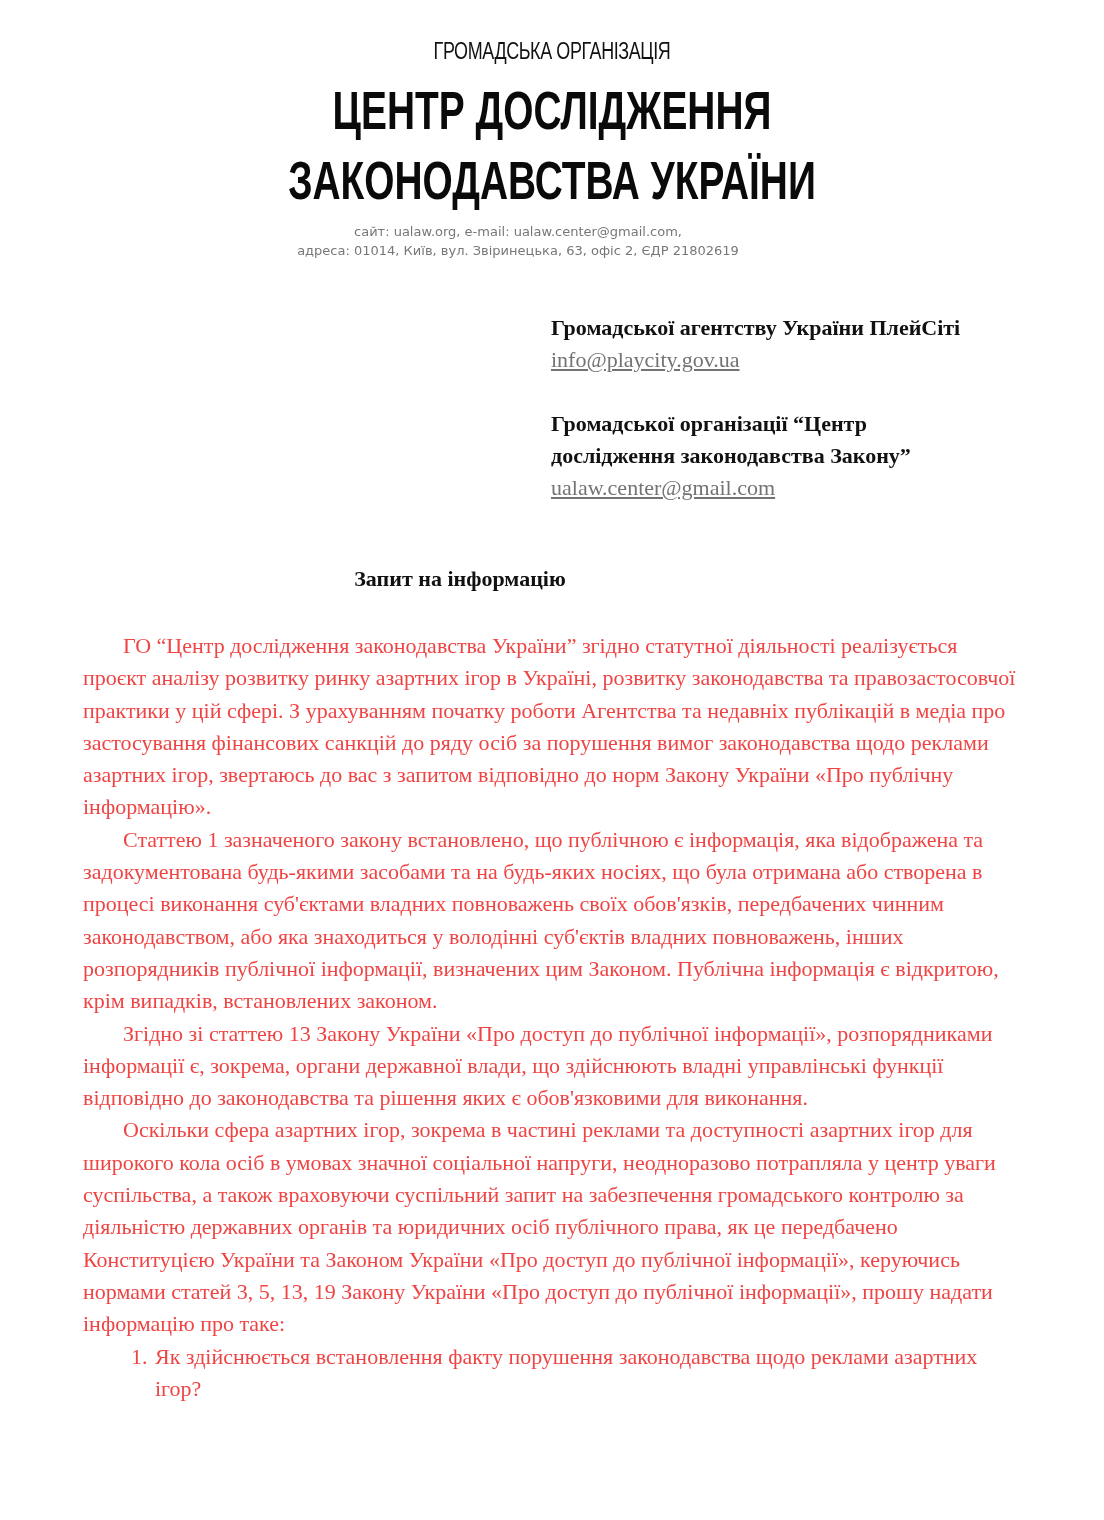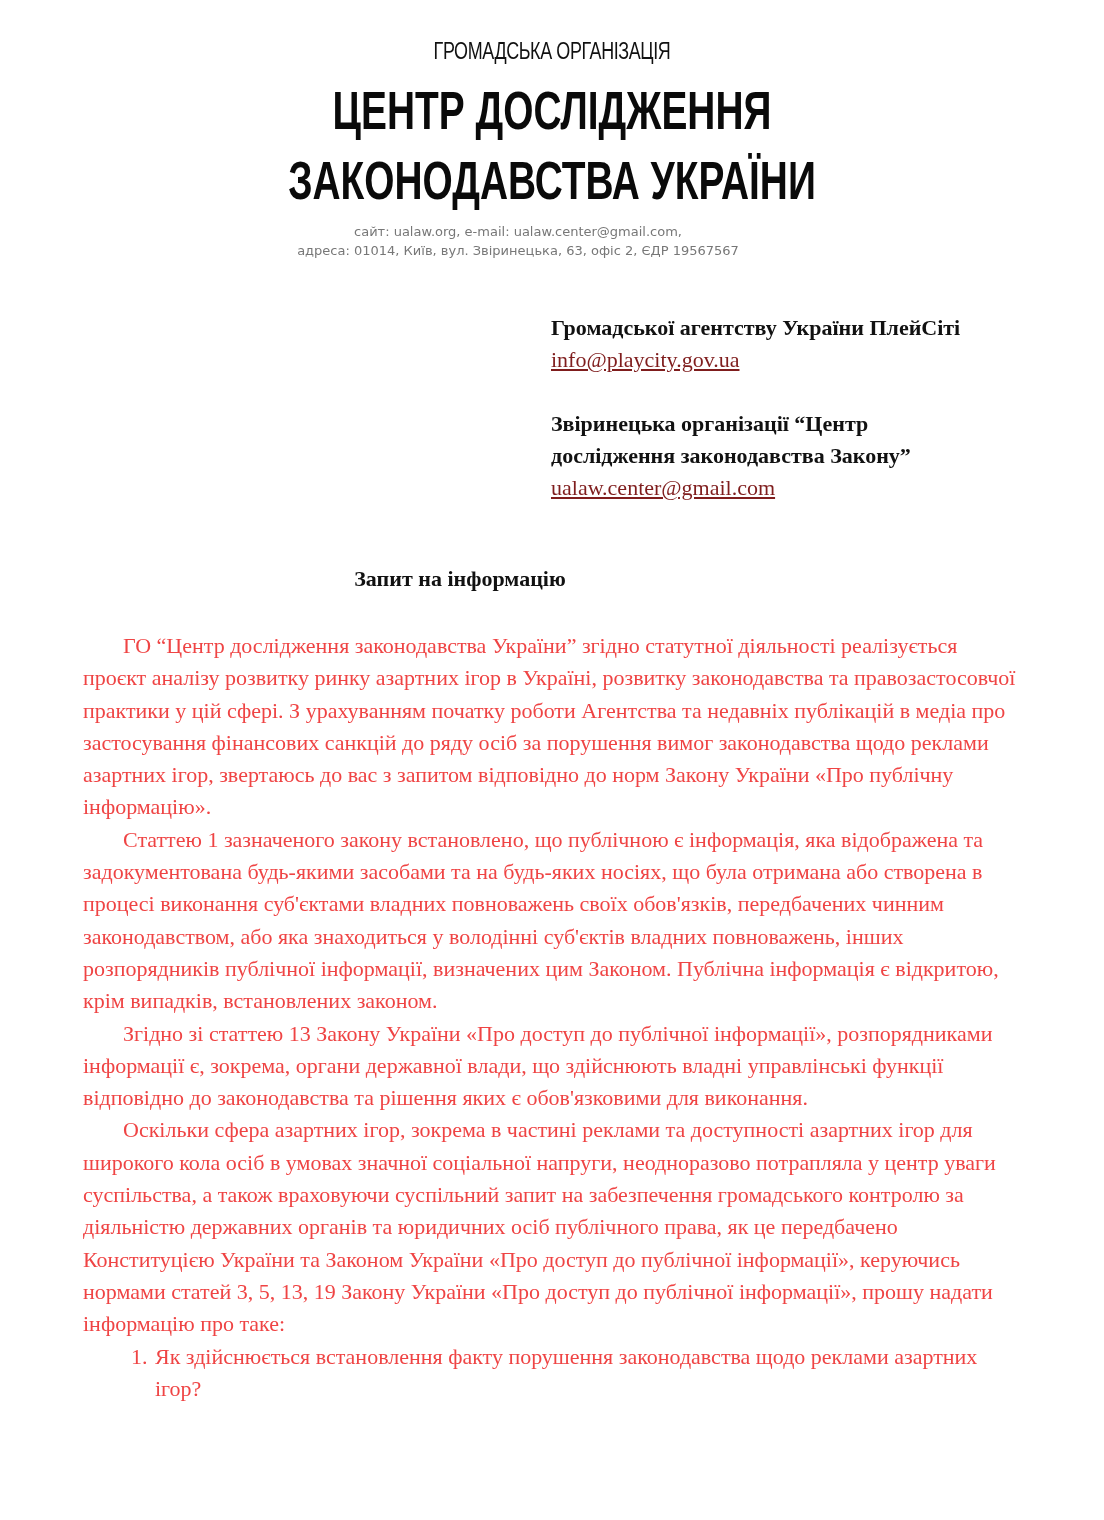--- a/index.html
+++ b/index.html
@@ -20,21 +20,21 @@
     .org-name.l2 { top: 150px; }
     .contacts {
       position: absolute; top: 222px; left: 0; width: 1036px; text-align: center;
       font-family: "DejaVu Sans", sans-serif; font-size: 13px; color: #777; line-height: 19px;
     }
     .recipients {
       position: absolute; left: 551px; top: 312px; width: 500px;
       font-family: "Liberation Serif", serif; font-size: 22px; line-height: 32px;
     }
     .recipients .bold { font-weight: bold; }
-    .recipients a { color: #7f1d1d; text-decoration: underline; }
+    .recipients a { color: #737373; text-decoration: underline; }
     .recipients .gap { height: 32px; }
     .doc-title {
       position: absolute; top: 566px; left: 0; width: 920px; text-align: center;
       font-family: "Liberation Serif", serif; font-weight: bold; font-size: 22px;
     }
     .body {
       position: absolute; left: 83px; top: 630px; width: 940px;
       font-family: "Liberation Serif", serif; font-size: 22px; line-height: 32.3px; color: #ef4444;
     }
     .body p { margin: 0; text-indent: 40px; }
@@ -43,29 +43,29 @@
   </style>
 </head>
 <body>
 
 <div class="letterhead">
   <div class="org-type">ГРОМАДСЬКА ОРГАНІЗАЦІЯ</div>
   <div class="org-name l1">ЦЕНТР ДОСЛІДЖЕННЯ</div>
   <div class="org-name l2">ЗАКОНОДАВСТВА УКРАЇНИ</div>
   <div class="contacts">
     <div>сайт: ualaw.org, e-mail: ualaw.center@gmail.com,</div>
-    <div>адреса: 01014, Київ, вул. Звіринецька, 63, офіс 2, ЄДР 19567567</div>
+    <div>адреса: 01014, Київ, вул. Звіринецька, 63, офіс 2, ЄДР 21802619</div>
   </div>
 </div>
 
 <div class="recipients">
   <div class="bold">Громадської агентству України ПлейСіті</div>
   <div><a href="#">info@playcity.gov.ua</a></div>
   <div class="gap"></div>
-  <div class="bold">Звіринецька організації “Центр</div>
+  <div class="bold">Громадської організації “Центр</div>
   <div class="bold">дослідження законодавства Закону”</div>
   <div><a href="#">ualaw.center@gmail.com</a></div>
 </div>
 
 <div class="doc-title">Запит на інформацію</div>
 
 <div class="body">
   <p>ГО “Центр дослідження законодавства України” згідно статутної діяльності реалізується проєкт аналізу розвитку ринку азартних ігор в Україні, розвитку законодавства та правозастосовчої практики у цій сфері. З урахуванням початку роботи Агентства та недавніх публікацій в медіа про застосування фінансових санкцій до ряду осіб за порушення вимог законодавства щодо реклами азартних ігор, звертаюсь до вас з запитом відповідно до норм Закону України «Про публічну інформацію».</p>
   <p>Статтею 1 зазначеного закону встановлено, що публічною є інформація, яка відображена та задокументована будь-якими засобами та на будь-яких носіях, що була отримана або створена в процесі виконання суб'єктами владних повноважень своїх обов'язків, передбачених чинним законодавством, або яка знаходиться у володінні суб'єктів владних повноважень, інших розпорядників публічної інформації, визначених цим Законом. Публічна інформація є відкритою, крім випадків, встановлених законом.</p>
   <p>Згідно зі статтею 13 Закону України «Про доступ до публічної інформації», розпорядниками інформації є, зокрема, органи державної влади, що здійснюють владні управлінські функції відповідно до законодавства та рішення яких є обов'язковими для виконання.</p>

